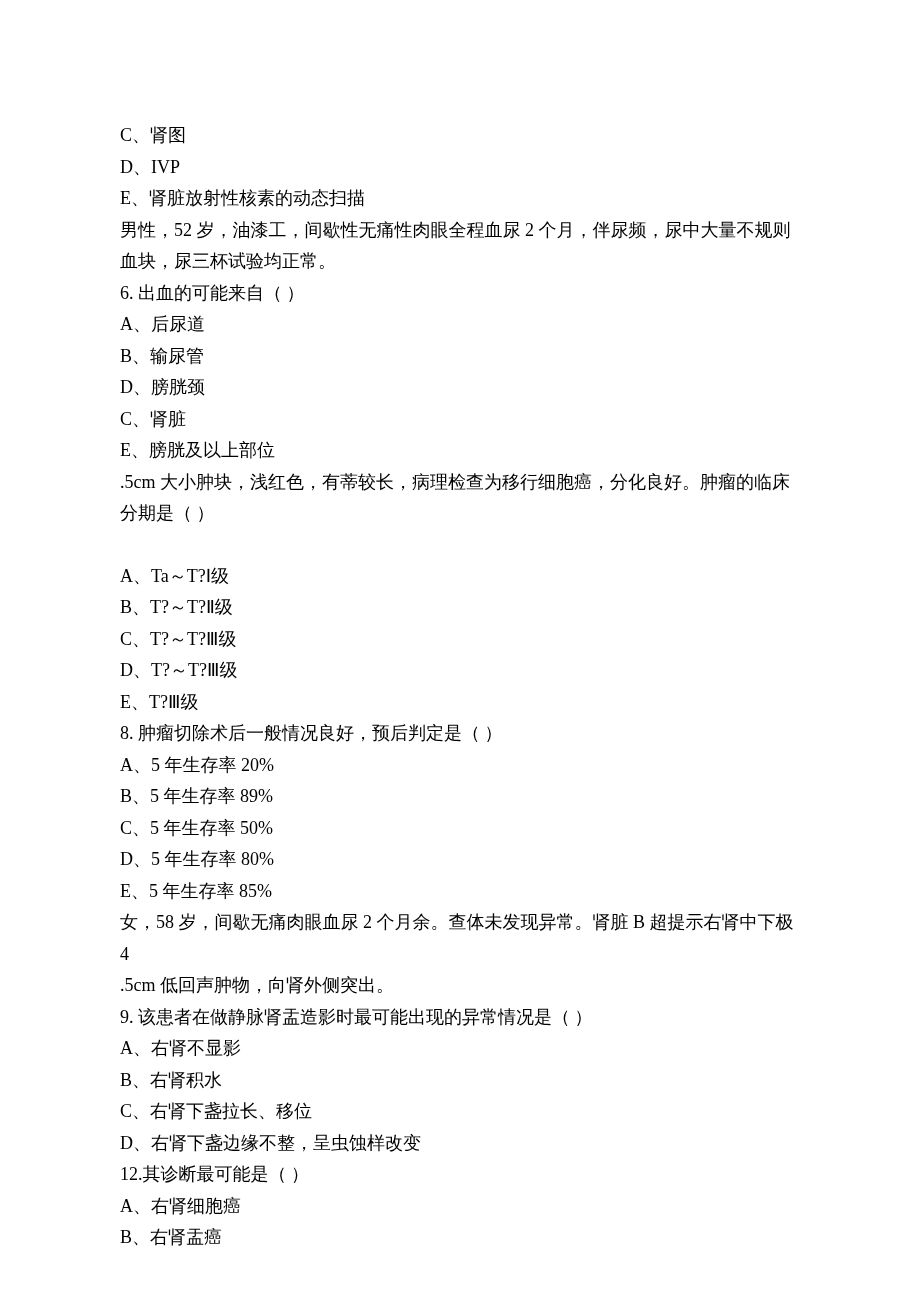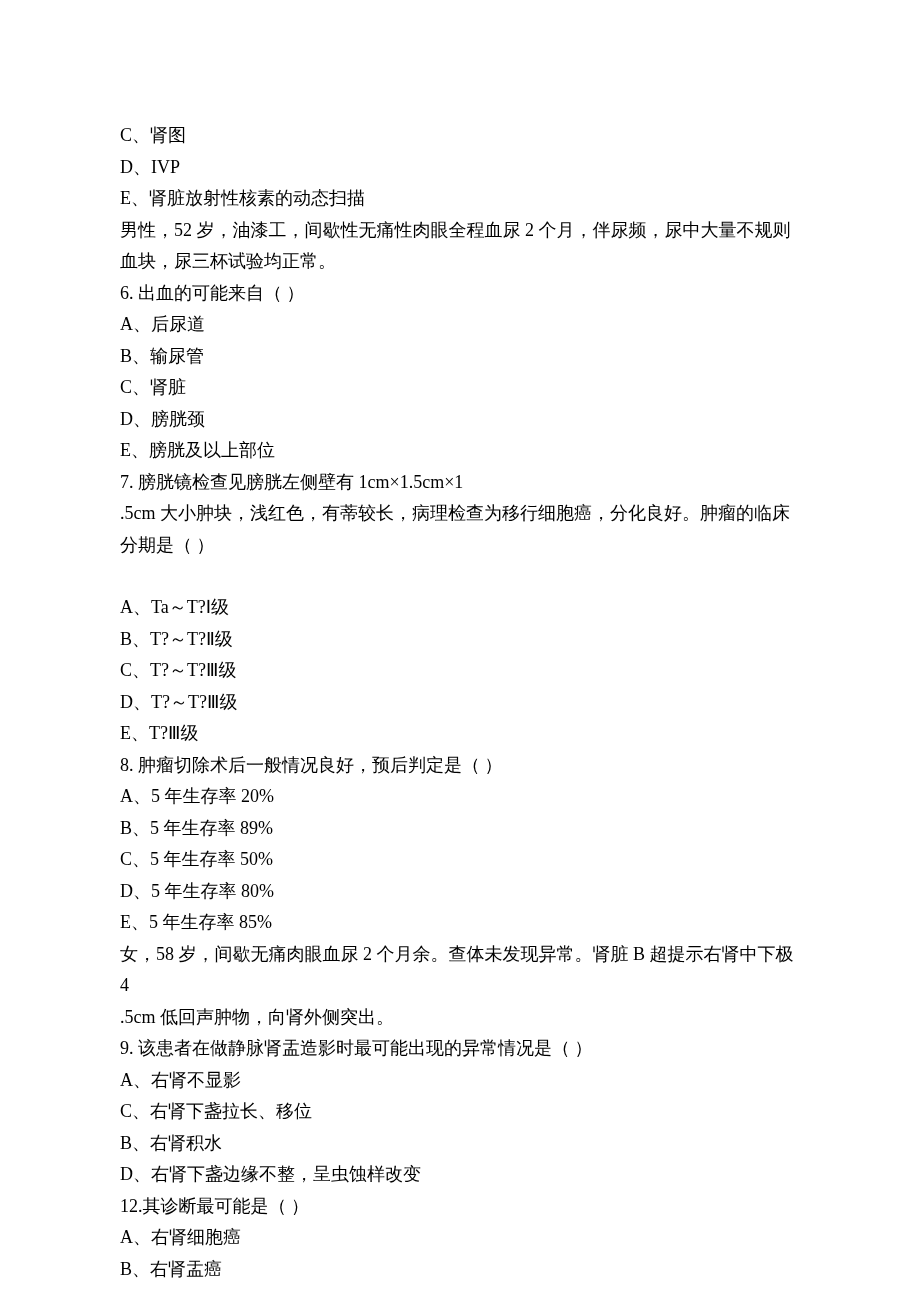--- a/index.html
+++ b/index.html
@@ -32,40 +32,39 @@
 <body>
 
 <div class="content">
   <span class="line">C、肾图</span>
   <span class="line">D、IVP</span>
   <span class="line">E、肾脏放射性核素的动态扫描</span>
   <span class="line">男性，52 岁，油漆工，间歇性无痛性肉眼全程血尿 2 个月，伴尿频，尿中大量不规则血块，尿三杯试验均正常。</span>
   <span class="line">6. 出血的可能来自（ ）</span>
   <span class="line">A、后尿道</span>
   <span class="line">B、输尿管</span>
+  <span class="line">D、膀胱颈</span>
   <span class="line">C、肾脏</span>
-  <span class="line">D、膀胱颈</span>
   <span class="line">E、膀胱及以上部位</span>
-  <span class="line">7. 膀胱镜检查见膀胱左侧壁有 1cm×1.5cm×1</span>
   <span class="line">.5cm 大小肿块，浅红色，有蒂较长，病理检查为移行细胞癌，分化良好。肿瘤的临床分期是（ ）</span>
   <div class="blank"></div>
   <span class="line">A、Ta～T?Ⅰ级</span>
   <span class="line">B、T?～T?Ⅱ级</span>
   <span class="line">C、T?～T?Ⅲ级</span>
   <span class="line">D、T?～T?Ⅲ级</span>
   <span class="line">E、T?Ⅲ级</span>
   <span class="line">8. 肿瘤切除术后一般情况良好，预后判定是（ ）</span>
   <span class="line">A、5 年生存率 20%</span>
   <span class="line">B、5 年生存率 89%</span>
   <span class="line">C、5 年生存率 50%</span>
   <span class="line">D、5 年生存率 80%</span>
   <span class="line">E、5 年生存率 85%</span>
   <span class="line">女，58 岁，间歇无痛肉眼血尿 2 个月余。查体未发现异常。肾脏 B 超提示右肾中下极 4</span>
   <span class="line">.5cm 低回声肿物，向肾外侧突出。</span>
   <span class="line">9. 该患者在做静脉肾盂造影时最可能出现的异常情况是（ ）</span>
   <span class="line">A、右肾不显影</span>
+  <span class="line">B、右肾积水</span>
   <span class="line">C、右肾下盏拉长、移位</span>
-  <span class="line">B、右肾积水</span>
   <span class="line">D、右肾下盏边缘不整，呈虫蚀样改变</span>
   <span class="line">12.其诊断最可能是（ ）</span>
   <span class="line">A、右肾细胞癌</span>
   <span class="line">B、右肾盂癌</span>
 </div>
 
 </body></html>

